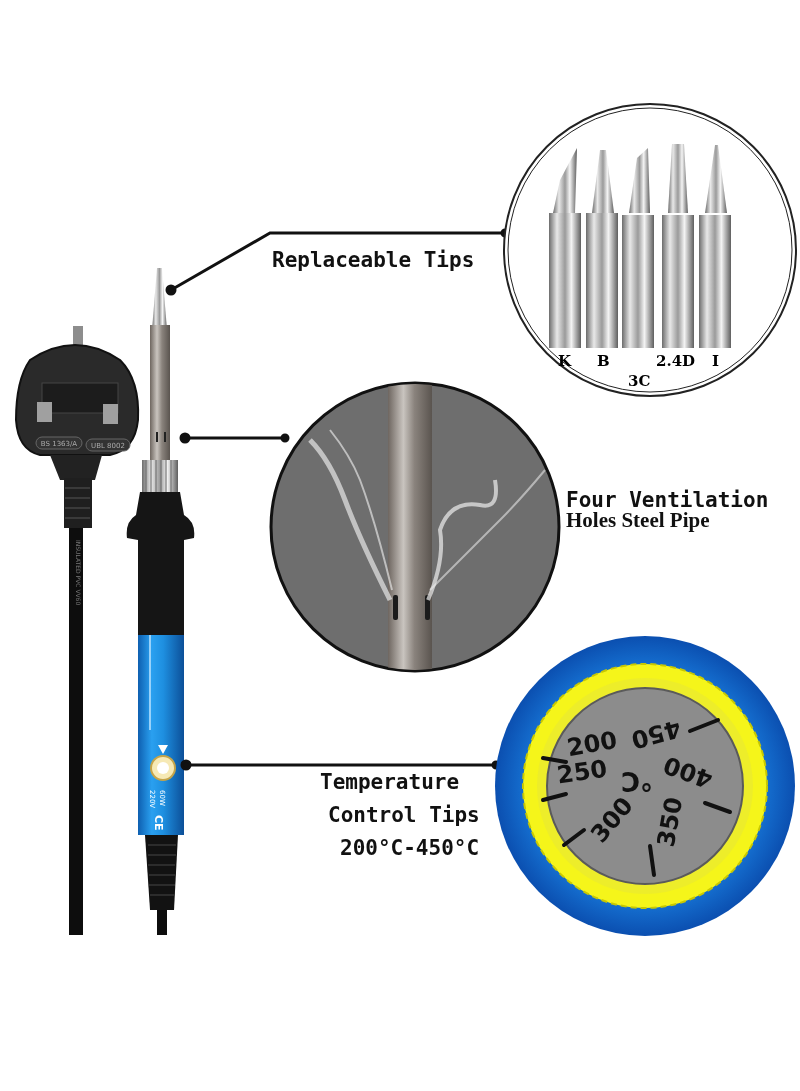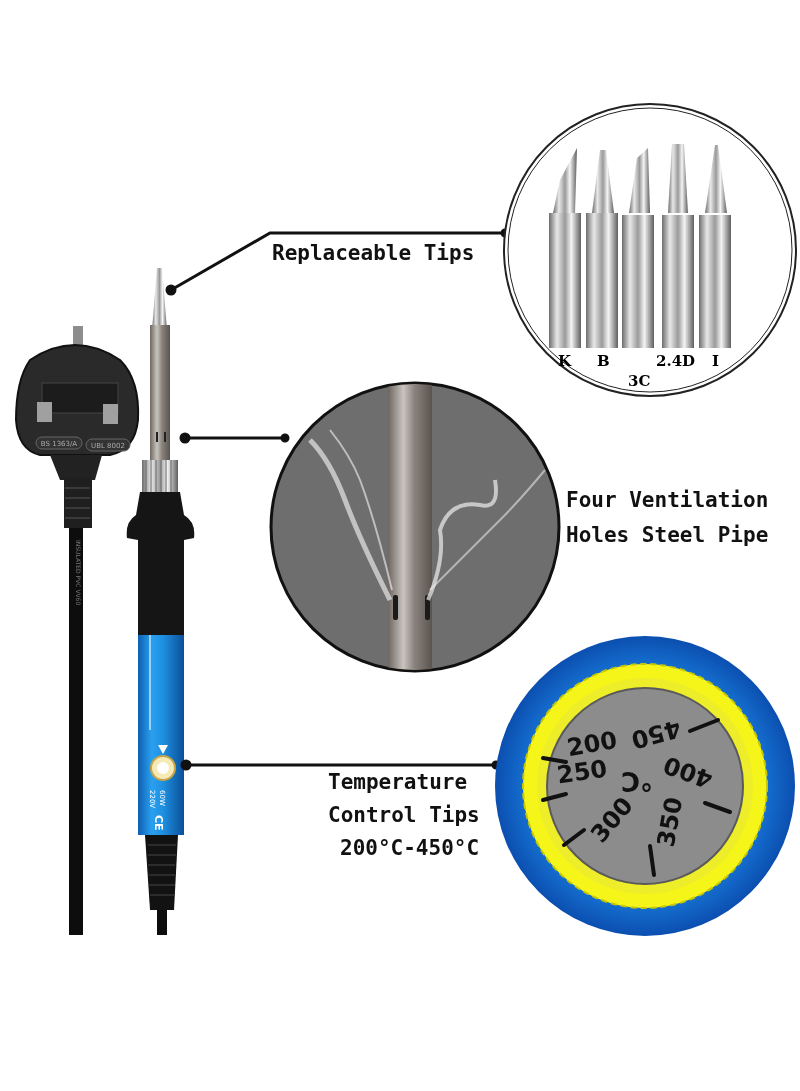--- a/index.html
+++ b/index.html
@@ -200,20 +200,20 @@
 <div class="abs" style="left:545px; top:686px; width:200px; height:200px;">
   <span class="abs" style="left:22px; top:44px; transform:rotate(-10deg); font:bold 24px 'DejaVu Sans', sans-serif; color:#111;">200</span>
   <span class="abs" style="left:12px; top:72px; transform:rotate(-8deg); font:bold 24px 'DejaVu Sans', sans-serif; color:#111;">250</span>
   <span class="abs" style="left:42px; top:120px; transform:rotate(-50deg); font:bold 24px 'DejaVu Sans', sans-serif; color:#111;">300</span>
   <span class="abs" style="left:100px; top:122px; transform:rotate(-80deg); font:bold 24px 'DejaVu Sans', sans-serif; color:#111;">350</span>
   <span class="abs" style="left:118px; top:72px; transform:rotate(200deg); font:bold 24px 'DejaVu Sans', sans-serif; color:#111;">400</span>
   <span class="abs" style="left:86px; top:34px; transform:rotate(165deg); font:bold 24px 'DejaVu Sans', sans-serif; color:#111;">450</span>
   <span class="abs" style="left:76px; top:80px; transform:rotate(180deg); font:bold 26px 'DejaVu Sans', sans-serif; color:#111;">°C</span>
 </div>
 
-<div class="label" style="left:272px; top:237px;">Replaceable Tips</div>
+<div class="label" style="left:272px; top:244px;">Replaceable Tips</div>
 
 <div class="label" style="left:566px; top:484px;">Four Ventilation</div>
-<div class="label" style="left:566px; top:519px;">Holes Steel Pipe</div>
-
-<div class="label" style="left:328px; top:766px;">Temperature</div>
+<div class="label" style="left:566px; top:504px;font-family:Liberation Serif, serif;">Holes Steel Pipe</div>
+
+<div class="label" style="left:320px; top:766px;">Temperature</div>
 <div class="label" style="left:328px; top:799px;">Control Tips</div>
 <div class="label" style="left:340px; top:832px;">200°C-450°C</div>
 
 </body></html>

